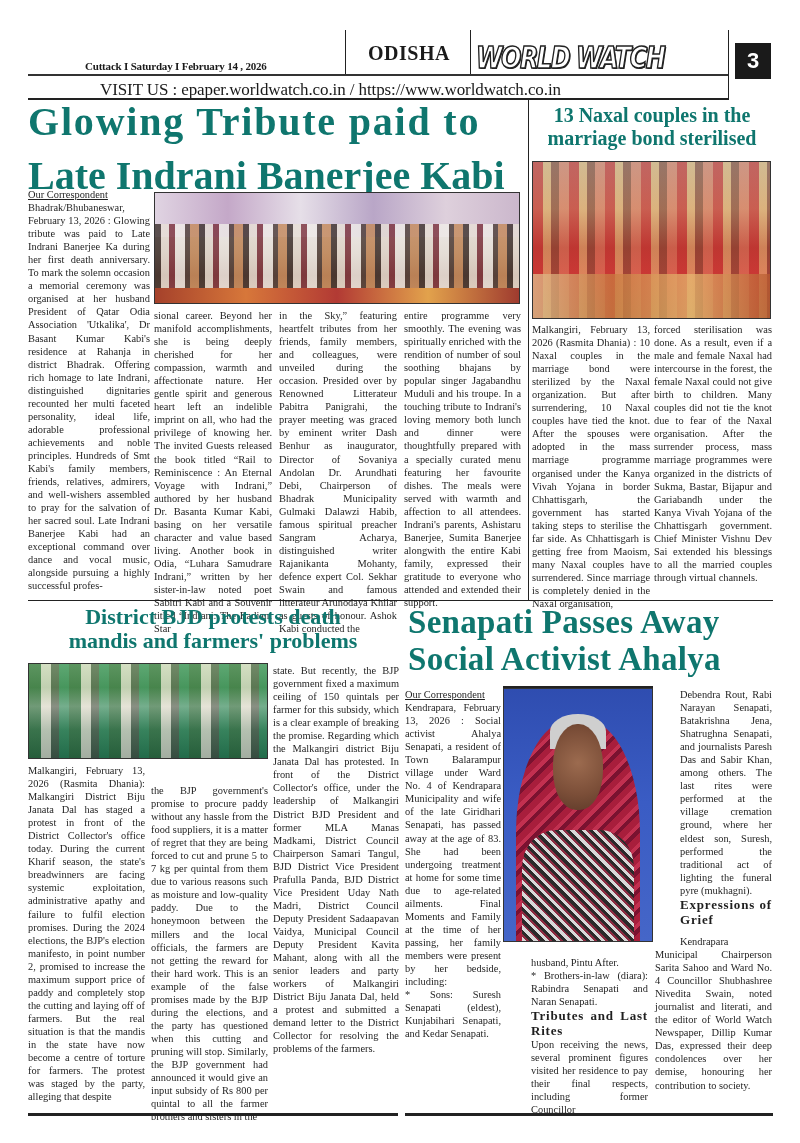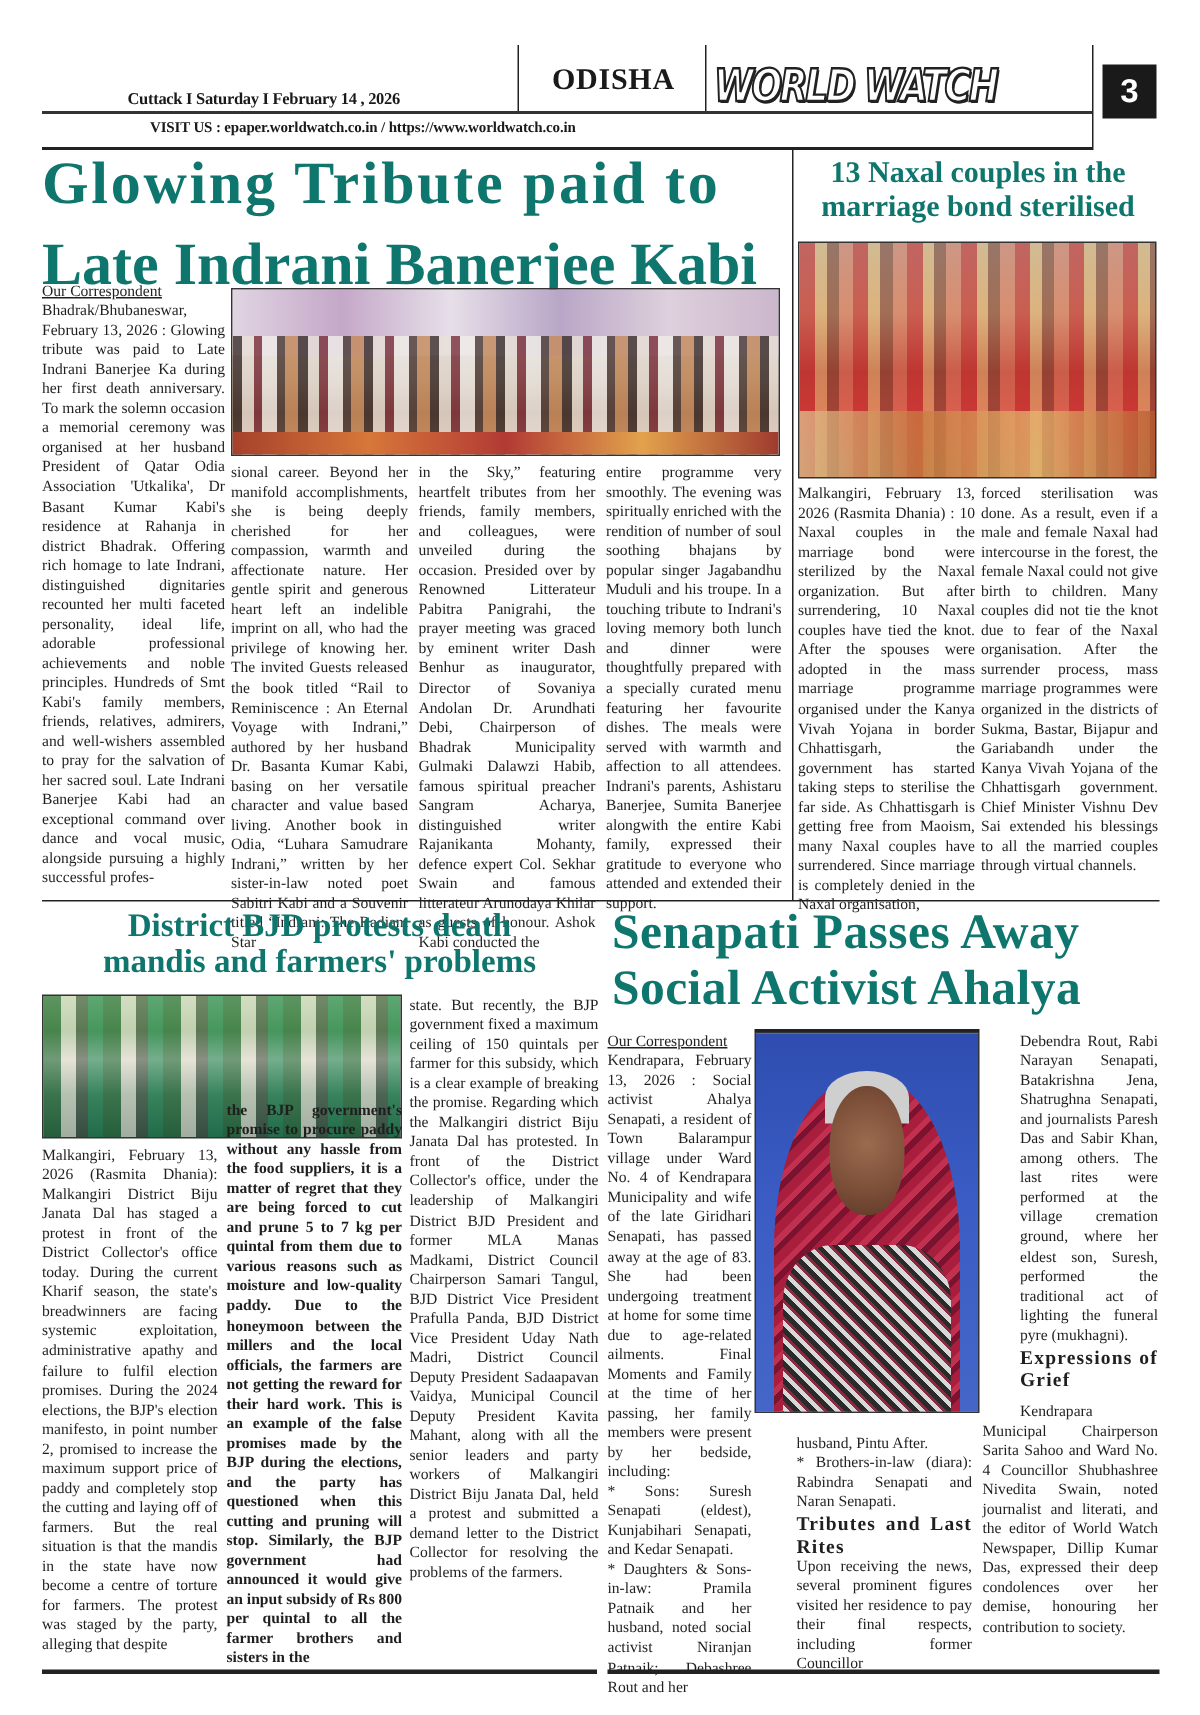--- a/index.html
+++ b/index.html
@@ -7,21 +7,21 @@
   body { position: relative; font-family: "Liberation Serif", "DejaVu Serif", serif; color: #1a1a1a; }
 
   
   .masthead { position: absolute; left: 0; top: 0; width: 800px; height: 88px; }
   .dateline { position: absolute; left: 85px; top: 60px; font-size: 11px; font-weight: bold; letter-spacing: -0.2px; }
   .vrule { position: absolute; background: #222; width: 1px; }
   .section-name { position: absolute; left: 368px; top: 42px; font-size: 20px; font-weight: bold; letter-spacing: 0.5px; }
   .logo { position: absolute; left: 476px; top: 40px; font-family: "DejaVu Sans", sans-serif; font-weight: bold; font-size: 24px; color: #fff; letter-spacing: -1.5px;
           -webkit-text-stroke: 1.3px #222; text-shadow: 1px 1px 0 #222; font-style: italic; transform: scaleY(1.25); transform-origin: top left; }
   .hrule-top { position: absolute; left: 28px; top: 74px; width: 700px; height: 2px; background: #333; }
-  .visit-line { position: absolute; left: 100px; top: 80px; font-size: 10px; font-weight: bold; letter-spacing: -0.1px; }
+  .visit-line { position: absolute; left: 100px; top: 80px; font-size: 17px; font-weight: normal; letter-spacing: -0.1px; }
   .page-num { position: absolute; left: 735px; top: 43px; width: 36px; height: 36px; background: #1a1a1a; color: #fff; font-family: "Liberation Sans", sans-serif;
               font-weight: bold; font-size: 22px; text-align: center; line-height: 36px; }
   .hrule-visit { position: absolute; left: 28px; top: 98px; width: 700px; height: 2px; background: #222; }
 
   
   .headline { position: absolute; font-weight: bold; color: #0f766e; line-height: 1.0; white-space: nowrap; }
   .col { position: absolute; font-size: 10.4px; line-height: 13.05px; text-align: justify; hyphens: manual; color: #1f1f1f; }
   .col p { margin: 0; }
   .byline { text-decoration: underline; }
   .subhead { font-weight: bold; font-size: 13px; letter-spacing: 0.8px; line-height: 15px; margin-top: 1px; }
@@ -119,38 +119,37 @@
 <div class="headline" style="left:28px; top:605px; width:370px; font-size:22px; text-align:center; line-height:24px;">
   <div>District BJD protests death</div>
   <div>mandis and farmers' problems</div>
 </div>
 <div class="photo photo-bjd" style="left:28px; top:663px; width:240px; height:96px;">
   <div class="crowd"></div>
 </div>
 <div class="col" style="left:28px; top:764px; width:117px;">
   <p>Malkangiri, February 13, 2026 (Rasmita Dhania): Malkangiri District Biju Janata Dal has staged a protest in front of the District Collector's office today. During the current Kharif season, the state's breadwinners are facing systemic exploitation, administrative apathy and failure to fulfil election promises. During the 2024 elections, the BJP's election manifesto, in point number 2, promised to increase the maximum support price of paddy and completely stop the cutting and laying off of farmers. But the real situation is that the mandis in the state have now become a centre of torture for farmers. The protest was staged by the party, alleging that despite</p>
 </div>
-<div class="col" style="left:151px; top:734px; width:117px;font-weight:bold;">
+<div class="col" style="left:151px; top:784px; width:117px;">
   <p>the BJP government's promise to procure paddy without any hassle from the food suppliers, it is a matter of regret that they are being forced to cut and prune 5 to 7 kg per quintal from them due to various reasons such as moisture and low-quality paddy. Due to the honeymoon between the millers and the local officials, the farmers are not getting the reward for their hard work. This is an example of the false promises made by the BJP during the elections, and the party has questioned when this cutting and pruning will stop. Similarly, the BJP government had announced it would give an input subsidy of Rs 800 per quintal to all the farmer brothers and sisters in the</p>
 </div>
 <div class="col" style="left:273px; top:664px; width:126px;">
   <p>state. But recently, the BJP government fixed a maximum ceiling of 150 quintals per farmer for this subsidy, which is a clear example of breaking the promise. Regarding which the Malkangiri district Biju Janata Dal has protested. In front of the District Collector's office, under the leadership of Malkangiri District BJD President and former MLA Manas Madkami, District Council Chairperson Samari Tangul, BJD District Vice President Prafulla Panda, BJD District Vice President Uday Nath Madri, District Council Deputy President Sadaapavan Vaidya, Municipal Council Deputy President Kavita Mahant, along with all the senior leaders and party workers of Malkangiri District Biju Janata Dal, held a protest and submitted a demand letter to the District Collector for resolving the problems of the farmers.</p>
 </div>
 
 <div class="headline" style="left:408px; top:604px; font-size:33px; line-height:37px; letter-spacing:0.3px;">
   <div>Senapati Passes Away</div>
   <div>Social Activist Ahalya</div>
 </div>
 <div class="hrule" style="left:503px; top:686px; width:150px; height:2px;"></div>
 
 <div class="col" style="left:405px; top:688px; width:96px;">
   <p class="byline">Our Correspondent</p>
   <p>Kendrapara, February 13, 2026 : Social activist Ahalya Senapati, a resident of Town Balarampur village under Ward No. 4 of Kendrapara Municipality and wife of the late Giridhari Senapati, has passed away at the age of 83. She had been undergoing treatment at home for some time due to age-related ailments. Final Moments and Family at the time of her passing, her family members were present by her bedside, including:</p>
   <p>* Sons: Suresh Senapati (eldest), Kunjabihari Senapati, and Kedar Senapati.</p>
-  <p>* Daughters &amp; Sons-in-law: Pramila Patnaik and her husband, noted social activist Niranjan Patnaik; Debashree Rout and her</p>
 </div>
 
 <div class="photo photo-ahalya" style="left:503px; top:688px; width:150px; height:254px;">
   <div class="saree"></div>
     <div class="hair"></div>
     <div class="face"></div>
     <div class="blouse"></div>
 </div>
 
 <div class="col" style="left:531px; top:956px; width:117px;">

